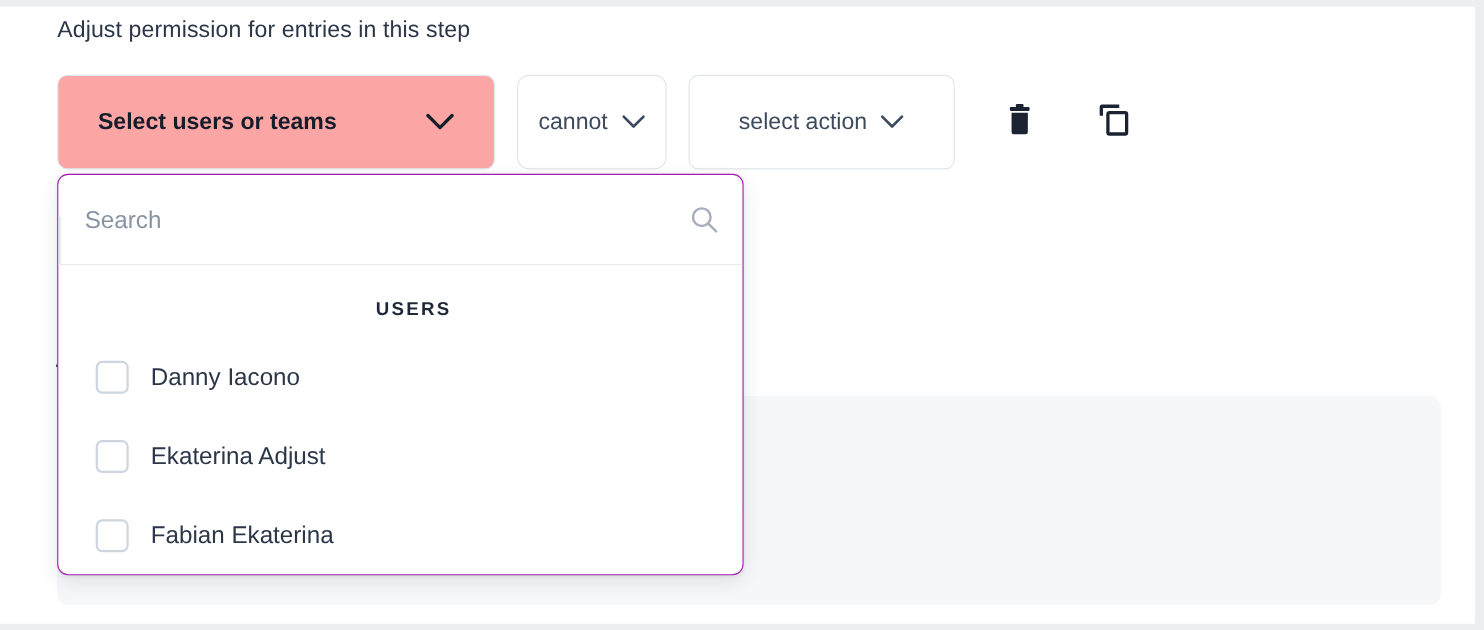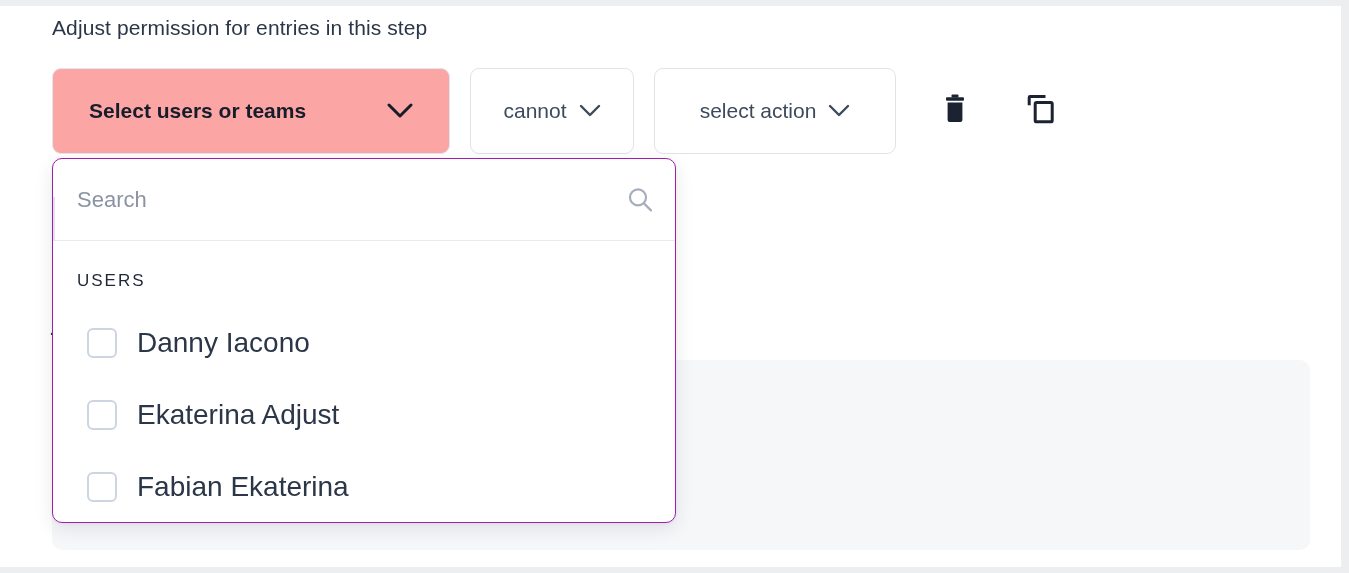--- a/index.html
+++ b/index.html
@@ -71,21 +71,21 @@
     border: 1px solid #e2e7ed;
     color: #151d2b;
     font-weight: 700;
     width: 398px;
     justify-content: flex-start;
     padding-left: 36px;
     position: relative;
   }
   .pill.primary .caret { position: absolute; right: 36px; }
 
-  .pill.cannot { width: 164px; }
+  .pill.cannot { width: 136px; border-radius: 11px; }
   .pill.action { width: 242px; }
 
   .caret {
     display: inline-flex;
     margin-left: 12px;
     align-items: center;
   }
   .caret svg { display: block; }
 
   .icon-btn {
@@ -177,23 +177,24 @@
     left: 0;
     top: 38px;
     width: 2px;
     height: 44px;
     background: #dfe4ea;
   }
 
   #group-label {
     margin: 30px 0 0 24px;
     font-size: 17px;
-    font-weight: 400;
+    font-weight: 700;
     letter-spacing: 2.0px;
     color: #1e2839;
+    text-align: center;
   }
 
   #user-list { margin-top: 16px; }
 
   .user-row {
     display: flex;
     align-items: center;
     height: 72px;
     padding-left: 34px;
     cursor: pointer;
@@ -203,21 +204,21 @@
     width: 30px;
     height: 30px;
     border: 2px solid #ccd5e0;
     border-radius: 6px;
     background: #ffffff;
     flex: 0 0 auto;
   }
 
   .user-name {
     margin-left: 20px;
-    font-size: 28px;
+    font-size: 22px;
     color: #2b3648;
     white-space: nowrap;
   }
 </style>
 </head>
 <body>
 
 <div id="page">
   <div id="surface">
 

